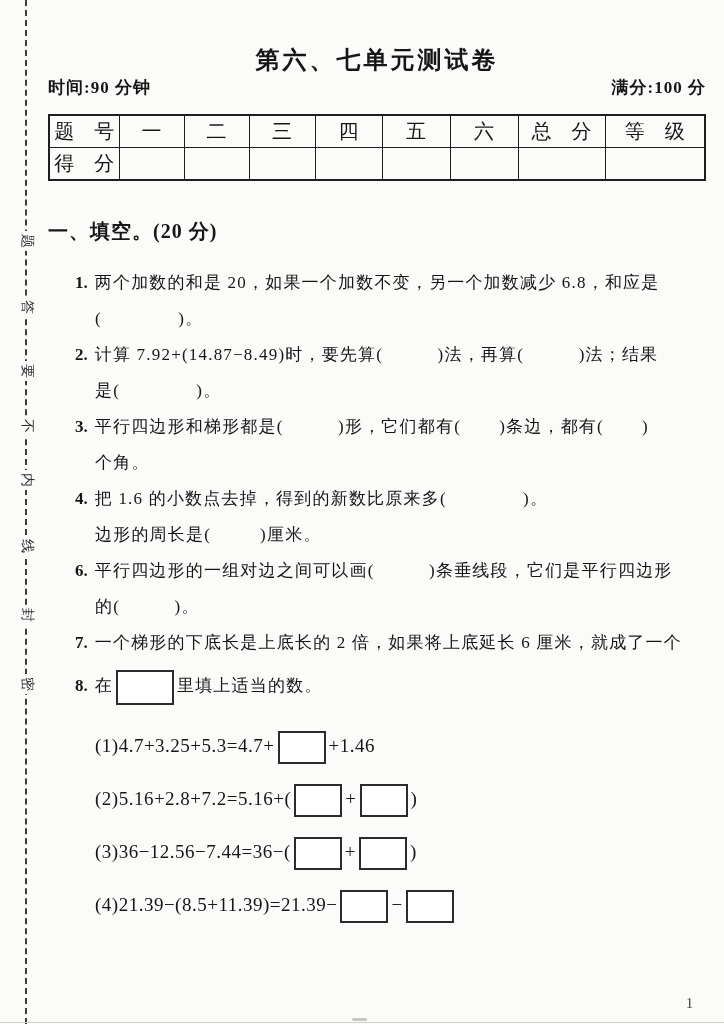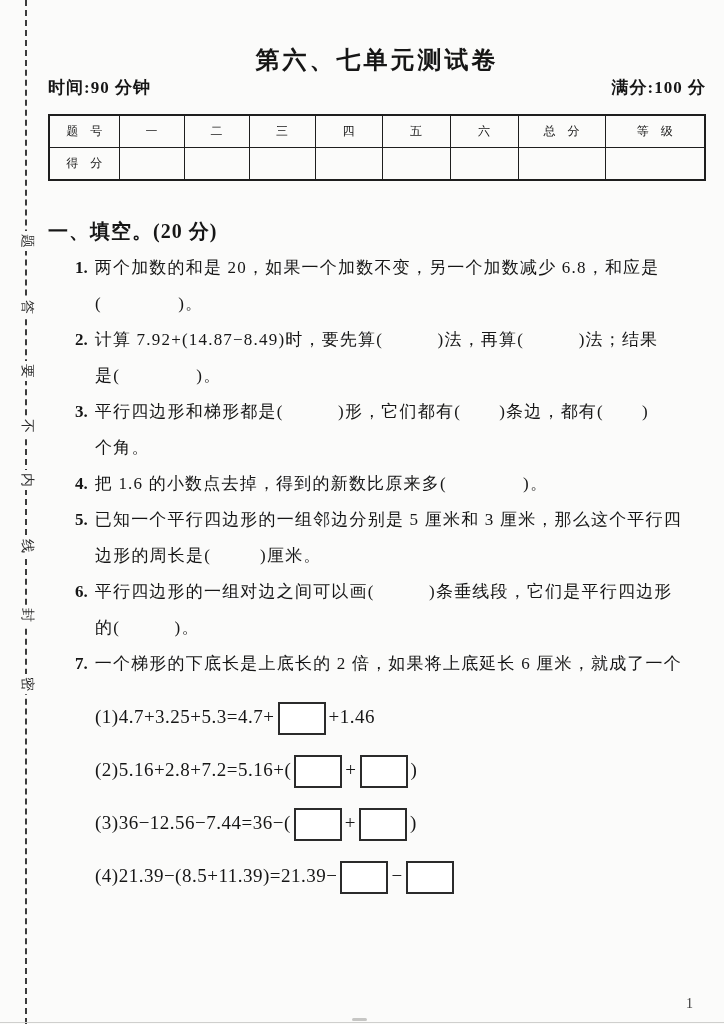--- a/index.html
+++ b/index.html
@@ -35,26 +35,26 @@
     font-size:17px; font-weight:bold; letter-spacing:1px;
   }
 
   
   table.score {
     border-collapse:collapse; table-layout:fixed; width:100%;
     margin-top:15px; border:2px solid #1e1e1e;
   }
   table.score th, table.score td {
     border:1px solid #1e1e1e; height:31px; padding:0;
-    font-size:12px; font-weight:normal; text-align:center; vertical-align:middle;
+    font-size:20px; font-weight:normal; text-align:center; vertical-align:middle;
   }
 
   
   .heading { margin-top:37px; font-size:20px; font-weight:bold; letter-spacing:1px; }
-  .qblock { margin-top:5px; }
+  .qblock { margin-top:20px; }
   .qline { white-space:pre; font-size:17px; height:36px; line-height:36px; letter-spacing:1.2px; }
   .qline.first { padding-left:27px; }
   .qline.cont  { padding-left:47px; }
   .qno { font-weight:bold; letter-spacing:0; margin-right:7px; }
   .q8line { height:50px; line-height:50px; }
 
   .box {
     display:inline-block; width:44px; height:29px; background:#ffffff;
     border:2px solid #2b2b2b; vertical-align:middle; margin:0 3px;
   }
@@ -139,28 +139,28 @@
       <div class="qline cont">(              )。</div>
 
       <div class="qline first"><span class="qno">2.</span><span>计算 7.92+(14.87−8.49)时，要先算(          )法，再算(          )法；结果</span></div>
       <div class="qline cont">是(              )。</div>
 
       <div class="qline first"><span class="qno">3.</span><span>平行四边形和梯形都是(          )形，它们都有(       )条边，都有(       )</span></div>
       <div class="qline cont">个角。</div>
 
       <div class="qline first"><span class="qno">4.</span><span>把 1.6 的小数点去掉，得到的新数比原来多(              )。</span></div>
 
-      <div class="qline first"><span class="qno">5.</span><span>已知一个平行四边形的一组邻边分别是 5 厘米和 3 厘米，那么这个平行四</span></div>
       <div class="qline cont">边形的周长是(         )厘米。</div>
 
       <div class="qline first"><span class="qno">6.</span><span>平行四边形的一组对边之间可以画(          )条垂线段，它们是平行四边形</span></div>
       <div class="qline cont">的(          )。</div>
 
       <div class="qline first"><span class="qno">7.</span><span>一个梯形的下底长是上底长的 2 倍，如果将上底延长 6 厘米，就成了一个</span></div>
 
+      <div class="qline first q8line"><span class="qno">8.</span><span>在</span><span class="box q8box"></span><span>里填上适当的数。</span></div>
 
       <div class="subwrap">
         <div class="subline"><span>(1)4.7+3.25+5.3=4.7+</span><span class="box"></span><span>+1.46</span></div>
         <div class="subline"><span>(2)5.16+2.8+7.2=5.16+(</span><span class="box"></span><span>+</span><span class="box"></span><span>)</span></div>
         <div class="subline"><span>(3)36−12.56−7.44=36−(</span><span class="box"></span><span>+</span><span class="box"></span><span>)</span></div>
         <div class="subline"><span>(4)21.39−(8.5+11.39)=21.39−</span><span class="box"></span><span>−</span><span class="box"></span><span></span></div>
       </div>
 
     </div>
   </div>

